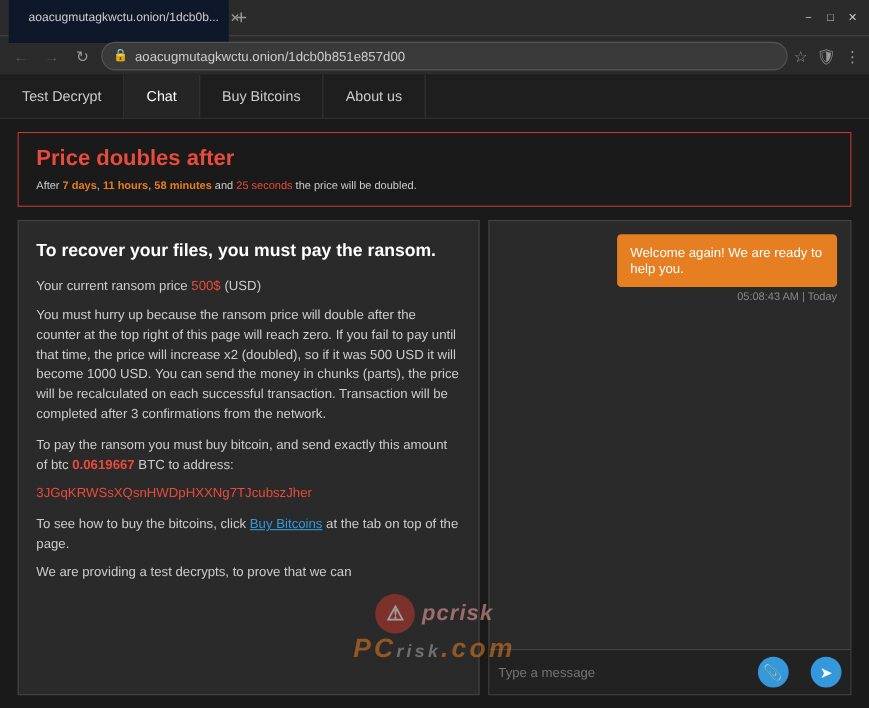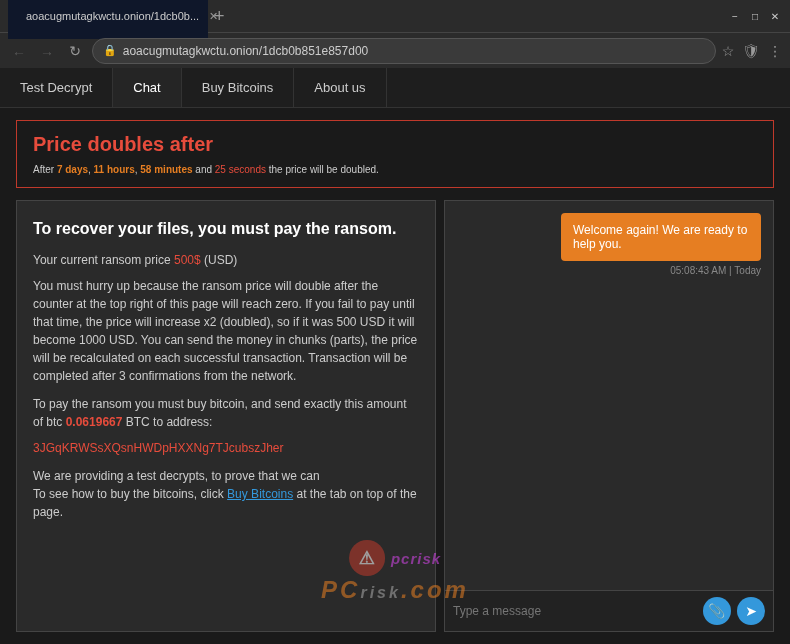--- a/index.html
+++ b/index.html
@@ -248,21 +248,21 @@
       color: #888;
       font-size: 10px;
       margin-top: 4px;
       align-self: flex-end;
     }
     .chat-input-row {
       display: flex;
       align-items: center;
       border-top: 1px solid #444;
       padding: 6px 8px;
-      gap: 6px;
+      gap: 20px;
       background: #222;
     }
     .chat-input {
       flex: 1;
       background: transparent;
       border: none;
       color: #888;
       font-size: 12px;
       outline: none;
     }
@@ -387,24 +387,24 @@
       <div class="ransom-title">To recover your files, you must pay the ransom.</div>
       <p style="margin-bottom:8px;">
         <span>Your current ransom price </span><span class="ransom-price">500$</span><span> (USD)</span>
       </p>
       <p style="margin-bottom:10px;">You must hurry up because the ransom price will double after the counter at the top right of this page will reach zero. If you fail to pay until that time, the price will increase x2 (doubled), so if it was 500 USD it will become 1000 USD. You can send the money in chunks (parts), the price will be recalculated on each successful transaction.
 Transaction will be completed after 3 confirmations from the network.</p>
       <p style="margin-bottom:8px;">
         <span>To pay the ransom you must buy bitcoin, and send exactly this amount of btc </span><span class="ransom-btc">0.0619667</span><span> BTC to address:</span>
       </p>
       <p style="margin-bottom:10px;" class="ransom-address">3JGqKRWSsXQsnHWDpHXXNg7TJcubszJher</p>
-      <p>We are providing a test decrypts, to prove that we can</p>
       <p style="margin-bottom:8px;">
         <span>To see how to buy the bitcoins, click </span><span class="ransom-link">Buy Bitcoins</span><span> at the tab on top of the page.</span>
       </p>
+      <p>We are providing a test decrypts, to prove that we can</p>
     </div>
 
     <div class="chat-panel">
       <div class="chat-messages">
         <div class="chat-bubble-wrapper">
           <div class="chat-bubble">Welcome again! We are ready to help you.</div>
           <span class="chat-time">05:08:43 AM | Today</span>
         </div>
       </div>
       <div class="chat-input-row">
@@ -412,18 +412,18 @@
         <button class="chat-btn chat-btn-attach">📎</button>
         <button class="chat-btn chat-btn-send">➤</button>
       </div>
     </div>
 
   </div>
 
   <div class="watermark">
     <div class="watermark-logo">
       <div class="wm-icon">⚠</div>
-      <span class="wm-text" style="font-size:15px;color:#d946ef;">pcrisk</span>
+      <span class="wm-text" style="font-size:20px;color:#fca5a5;">pcrisk</span>
     </div>
     <div class="wm-subtext" style="font-size:24px;letter-spacing:3px;color:#e67e22;font-weight:bold;font-style:italic;">PC<span style="font-size:16px;color:#aaa;text-align:right;">risk</span>.com</div>
   </div>
 
 </div>
 
 </body></html>

